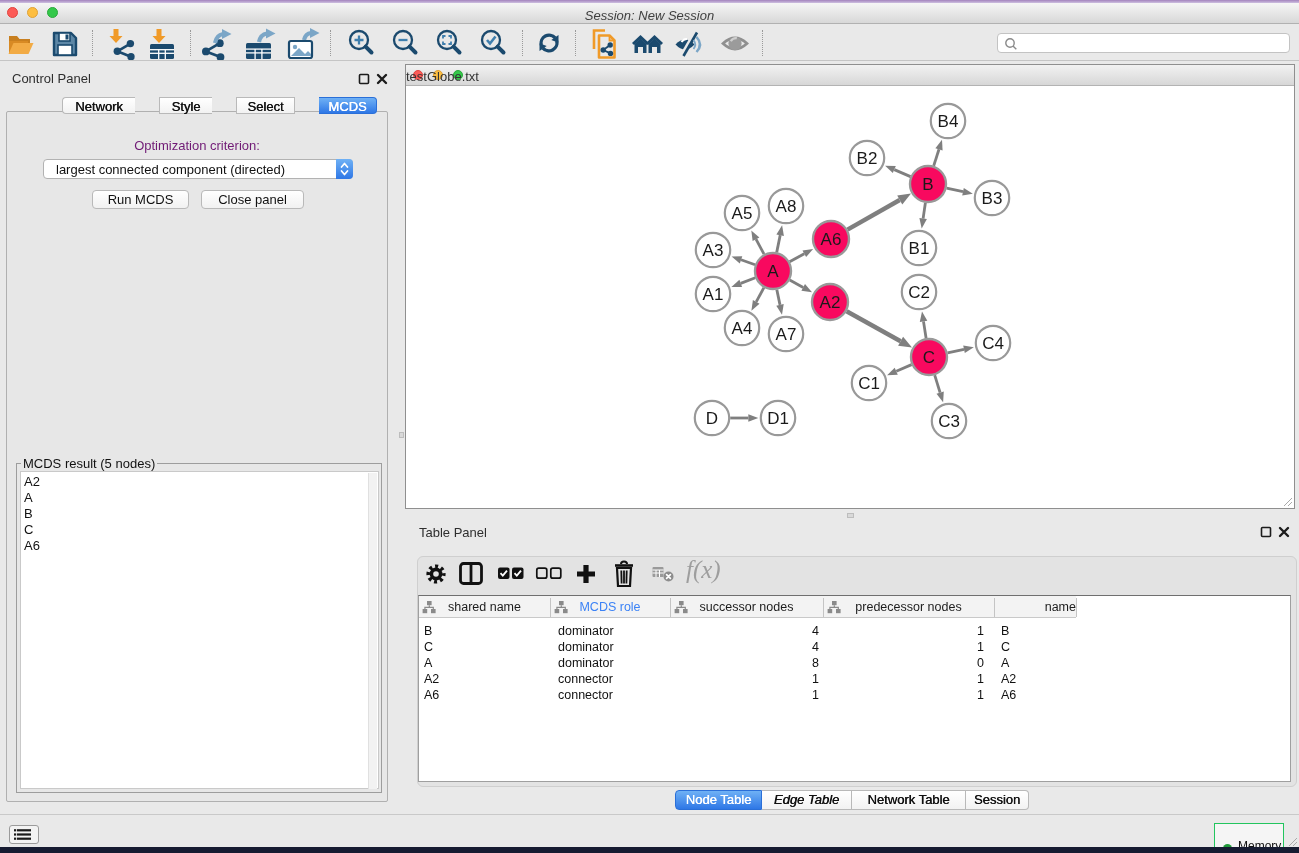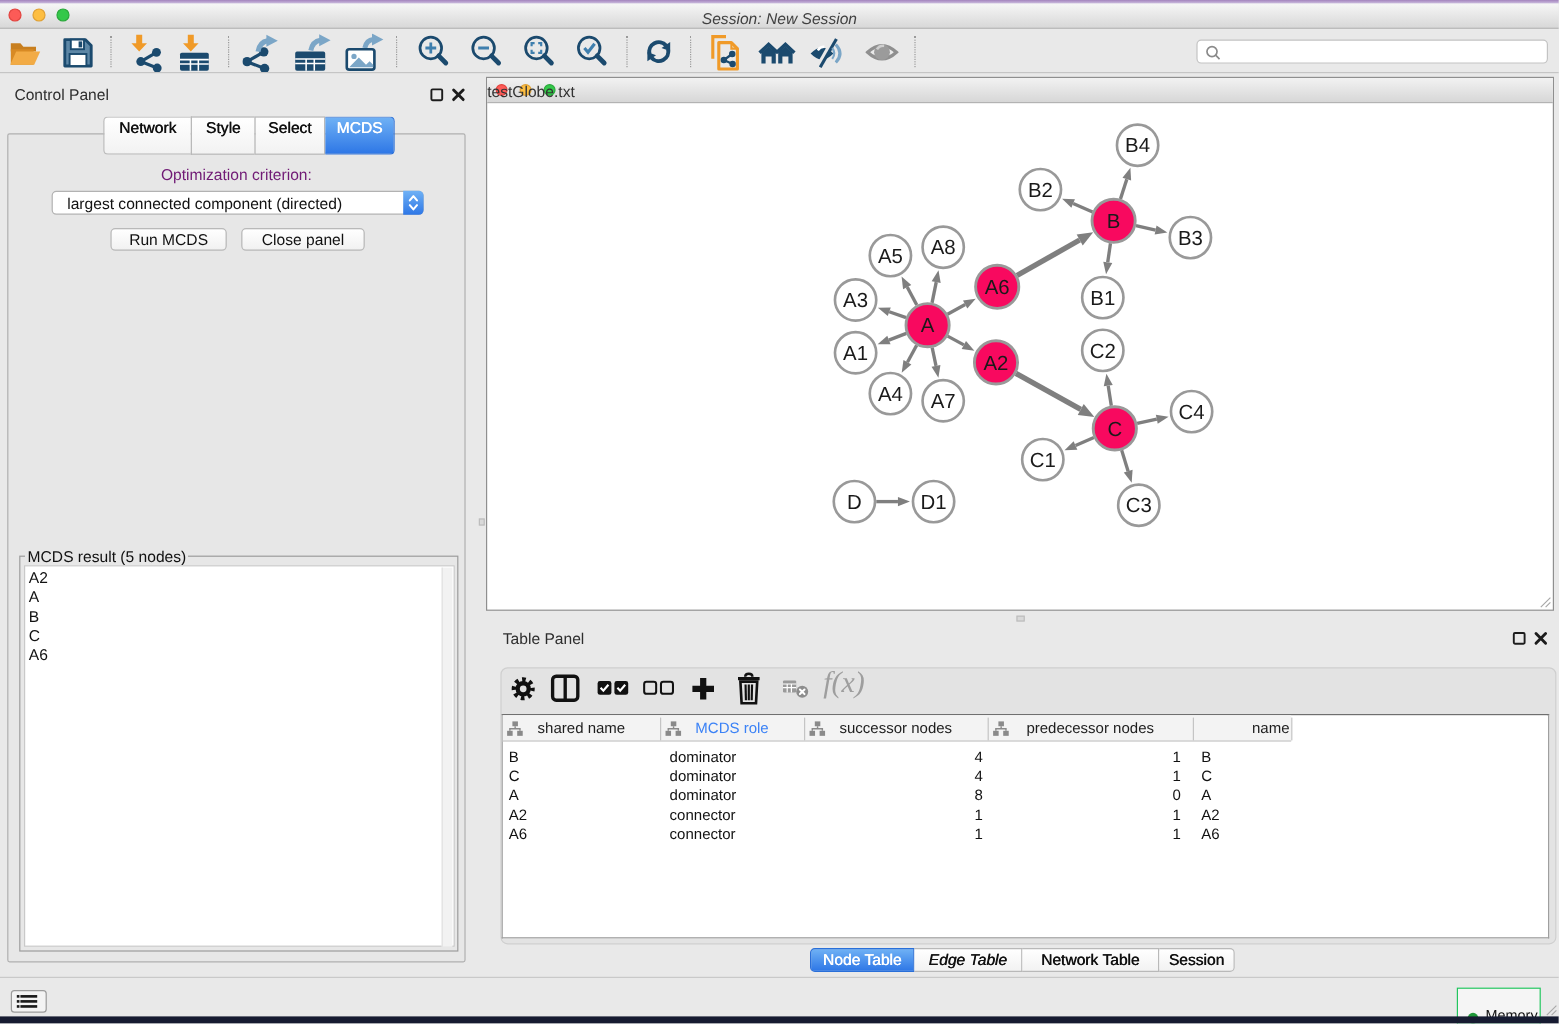--- a/index.html
+++ b/index.html
@@ -158,21 +158,21 @@
   <div class="abs" style="left:12px;top:10px;font-size:13px;color:#2e2e2e;">Control Panel</div>
   <svg class="abs" style="left:358px;top:12px;" width="12" height="12">
       <rect x="1.5" y="1.5" width="9" height="9" fill="none" stroke="#1c1c1c" stroke-width="1.6" rx="1"></rect>
     </svg>
   <svg class="abs" style="left:376px;top:12px;" width="12" height="12">
       <path d="M2 2 L10 10 M10 2 L2 10" stroke="#1c1c1c" stroke-width="2.4" stroke-linecap="round"></path>
     </svg>
 
   <div class="abs" style="left:6px;top:50px;width:382px;height:691px;background:#e7e7e7;border:1px solid #b0b0b0;border-radius:2px;"></div>
 
-  <div class="abs" style="left:86px;top:36px;height:32px;display:flex;font-size:13px;text-shadow:0.4px 0 0 currentColor;">
+  <div class="abs" style="left:62px;top:36px;height:17px;display:flex;font-size:13px;text-shadow:0.4px 0 0 currentColor;gap:24px;">
     <div style="width:73px;background:linear-gradient(#ffffff,#f2f2f2);border:1px solid #b9b9b9;border-right:none;border-radius:4px 0 0 4px;text-align:center;line-height:17px;color:#111;">Network</div>
     <div style="width:53px;background:linear-gradient(#ffffff,#f2f2f2);border:1px solid #b9b9b9;border-right:none;text-align:center;line-height:17px;color:#111;">Style</div>
     <div style="width:59px;background:linear-gradient(#ffffff,#f2f2f2);border:1px solid #b9b9b9;text-align:center;line-height:17px;color:#111;">Select</div>
     <div style="width:58px;background:linear-gradient(#6fb1f5,#2e77e6);border:1px solid #2a6fd8;border-left:none;border-radius:0 4px 4px 0;text-align:center;line-height:17px;color:#fff;">MCDS</div>
   </div>
   <div class="abs" style="left:7px;top:77px;width:380px;text-align:center;font-size:13px;color:#701a75;">Optimization criterion:</div>
 
   <div class="abs" style="left:43px;top:98px;width:310px;height:20px;background:#fff;border:1px solid #b2b2b2;border-radius:4px;">
     <div class="abs" style="left:12px;top:2px;font-size:13px;color:#111;">largest connected component (directed)</div>
     <div class="abs" style="right:-1px;top:-1px;width:17px;height:20px;background:linear-gradient(#6fb1f5,#2e77e6);border-radius:0 4px 4px 0;">
@@ -395,21 +395,21 @@
             <rect x="0.6" y="8" width="4.6" height="4.2"></rect>
             <rect x="9" y="8" width="4.6" height="4.2"></rect>
           </g>
           <g stroke="#8a8a8a" stroke-width="1.2" fill="none">
             <path d="M7.3 4.2 V6.3 M2.9 8 V6.3 H11.3 V8"></path>
           </g>
         </svg>
         <div style="position:absolute;left:0;top:4px;width:100%;text-align:center;">predecessor nodes</div>
       </div>
   <div class="abs" style="left:575px;top:0;width:82px;height:22px;font-size:12.5px;color:#1d1d1d;">
-        <div style="position:absolute;left:0;top:4px;width:100%;text-align:center;margin-left:24px;">name</div>
+        <div style="position:absolute;left:0;top:4px;width:100%;text-align:right;">name</div>
       </div>
   <div class="abs" style="left:0;top:23px;width:657px;height:16px;font-size:12.5px;color:#111;">
         <span class="abs" style="left:5px;top:5px;">B</span>
         <span class="abs" style="left:139px;top:5px;">dominator</span>
         <span class="abs" style="left:330px;top:5px;width:70px;text-align:right;">4</span>
         <span class="abs" style="left:495px;top:5px;width:70px;text-align:right;">1</span>
         <span class="abs" style="left:582px;top:5px;">B</span>
       </div>
   <div class="abs" style="left:0;top:39px;width:657px;height:16px;font-size:12.5px;color:#111;">
         <span class="abs" style="left:5px;top:5px;">C</span>

